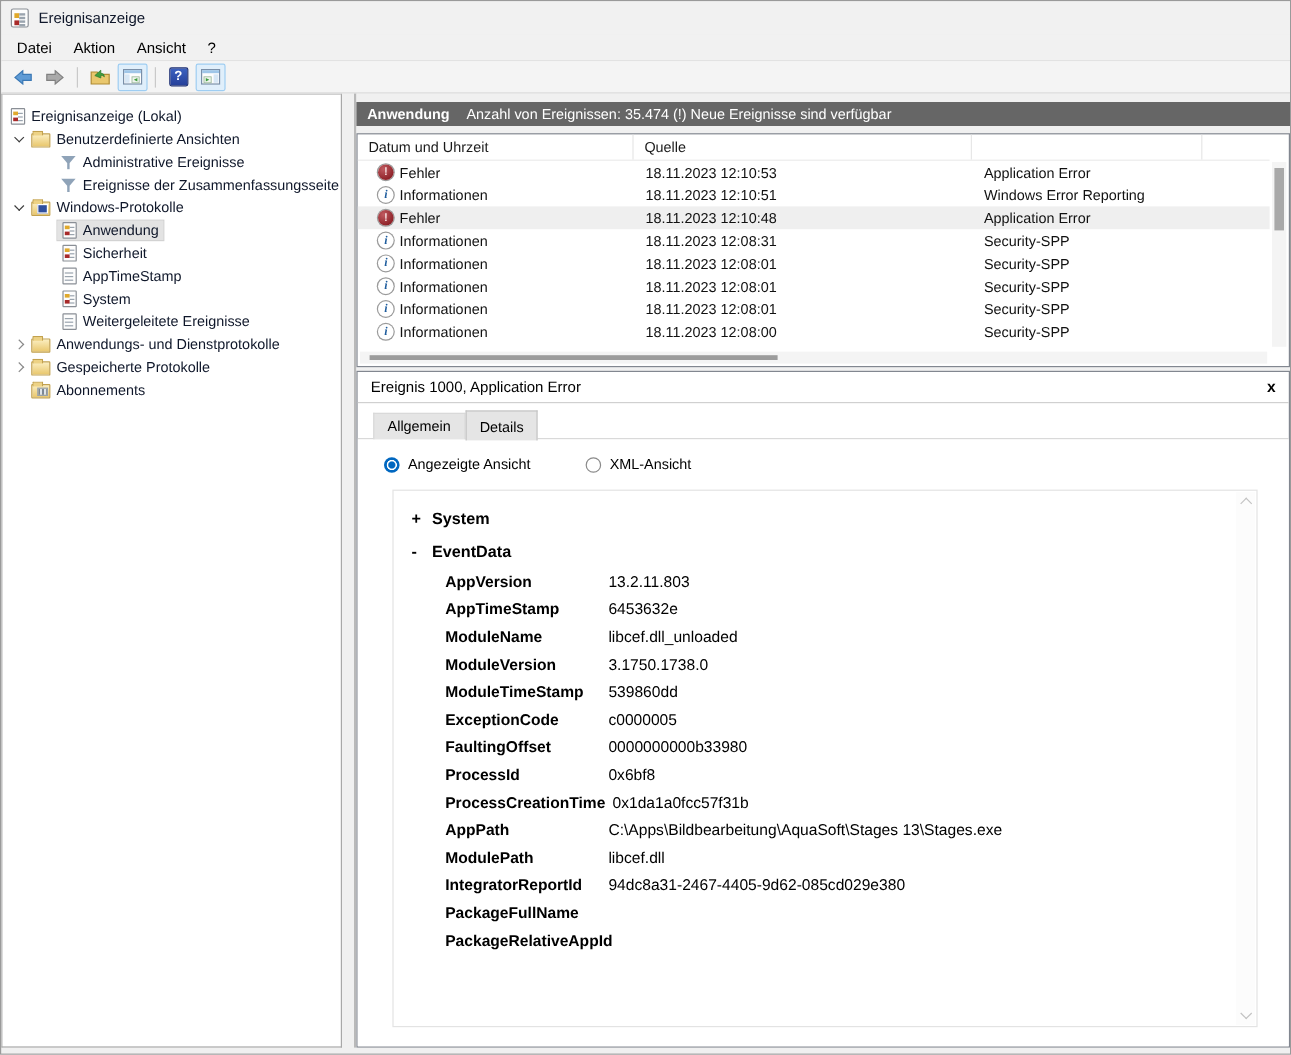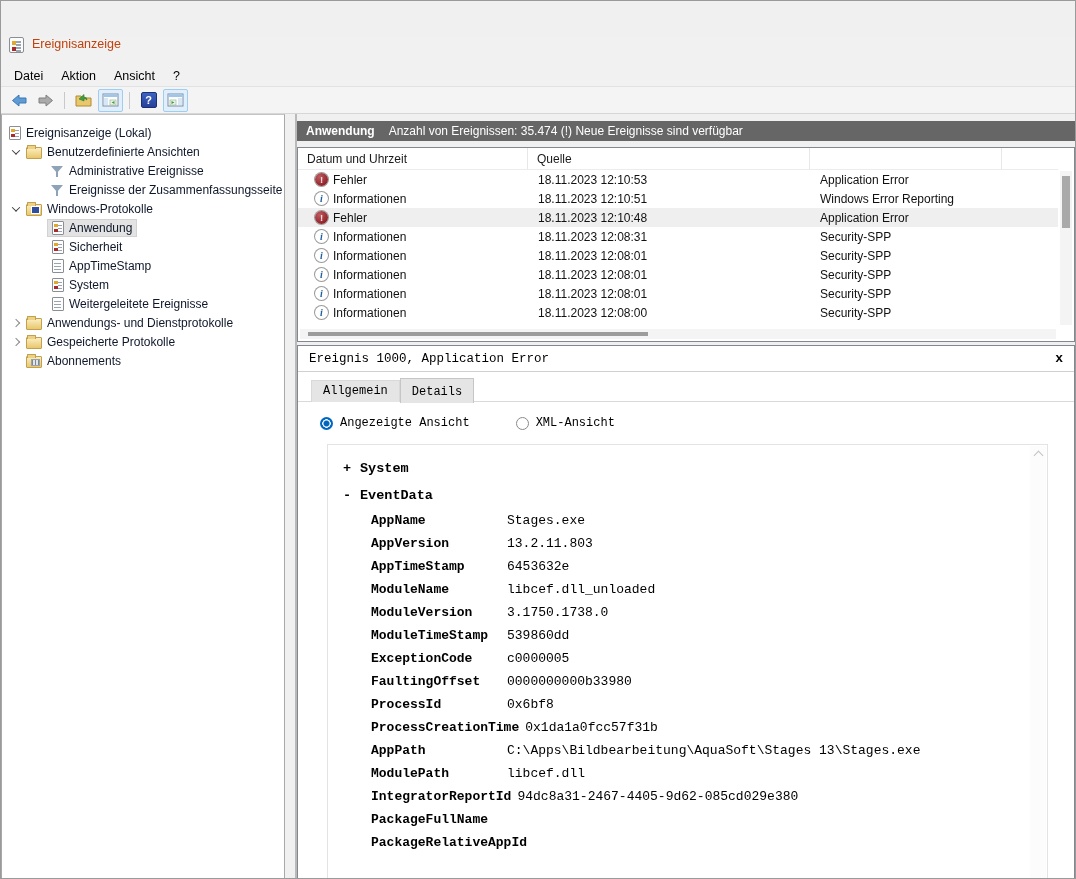--- a/index.html
+++ b/index.html
@@ -1,22 +1,22 @@
 <!DOCTYPE html>
 <html><head>
 <meta charset="utf-8">
 <style>
   * { margin:0; padding:0; box-sizing:border-box; }
   html,body { background:#cfcfcf; font-family:"Liberation Sans", sans-serif; }
   .window{ width:1076px; height:879px; background:#f0f0f0; position:relative; overflow:hidden;
            border:1px solid #9a9a9a; }
 
   
-  .titlebar{ height:28px; display:flex; padding-left:8px; gap:8px;
-             background:#f1f1f1; font-size:12.5px; color:#c2410c;margin-top:36px; }
+  .titlebar{ height:28px; display:flex; align-items:center; padding-left:8px; gap:8px;
+             background:#f1f1f1; font-size:12.5px; color:#0f172a; }
   .app-ico{ width:15px; height:16px; background:#fdfdfd; border:1px solid #8a8f96; border-radius:2px; position:relative; flex:none;}
   .app-ico::before{ content:""; position:absolute; left:2px; top:3px; width:4px; height:4px; background:#e0a92c; box-shadow:0 6px 0 #a82a2a; }
   .app-ico::after{ content:""; position:absolute; right:2px; top:3px; width:5px; height:1.5px; background:#9aa4ae; box-shadow:0 3px 0 #9aa4ae, 0 6px 0 #9aa4ae, 0 9px 0 #9aa4ae; }
 
   
   .menubar{ height:22px; display:flex; align-items:center; padding-left:4px; background:#f1f1f1;
             border-bottom:1px solid #e2e2e2; font-size:12.5px; }
   .menu-item{ padding:3px 9px; cursor:default; }
 
   
@@ -89,21 +89,21 @@
   .evt-error{ background:radial-gradient(circle at 35% 30%, #c05a60, #8c2026 75%); }
   .evt-error::after{ content:"!"; color:#f3d9d9; font-size:9.5px; font-weight:bold; }
   .evt-info{ background:#fff; }
   .evt-info::after{ content:"i"; color:#1f5d9e; font-size:10px; font-weight:bold; font-family:"Liberation Serif",serif; font-style:italic; }
   .vscroll{ position:absolute; top:23px; right:2px; bottom:16px; width:12px; background:#f4f4f4; }
   .vthumb{ position:absolute; top:5px; left:2px; width:8px; height:52px; background:#a9a9a9; }
   .hscroll{ position:absolute; left:2px; right:18px; bottom:2px; height:10px; background:#f4f4f4; }
   .hthumb{ position:absolute; left:8px; top:3px; width:45%; height:4px; background:#9c9c9c; }
 
   
-  .details-pane{ flex:1; margin-top:3px; background:#fff; border:1px solid #828790; display:flex; flex-direction:column; overflow:hidden;font-family:Liberation Mono, monospace; }
+  .details-pane{ flex:1; margin-top:3px; background:#fff; border:1px solid #828790; display:flex; flex-direction:column; overflow:hidden; }
   .details-header{ height:26px; display:flex; align-items:center; justify-content:space-between;
                    padding:0 11px 0 11px; font-size:12.5px; border-bottom:1px solid #d0d0d0; }
   .close-x{ font-weight:900; font-size:13px; cursor:default; }
   .tabstrip{ display:flex; align-items:flex-end; padding-left:13px; height:30px; position:relative; }
   .tabstrip::after{ content:""; position:absolute; left:0; right:0; bottom:0; height:1px; background:#d9d9d9; }
   .tab{ border:1px solid #d9d9d9; border-bottom:none; background:#e5e5e5; font-size:12px;
         padding:3px 11px 4px; position:relative; z-index:1; }
   .tab.active{ padding-top:6px; margin-bottom:-1px; z-index:3; border-color:#c6c6c6; }
   .tabpage{ flex:1; display:flex; flex-direction:column; background:#fff; }
   .radio-row{ display:flex; gap:46px; margin:14px 0 0 22px; align-items:flex-start; }
@@ -437,25 +437,20 @@
                   <span class="d-label">System</span>
                   <span class="d-value"></span>
                 </div>
 
                 <div class="d-row k-group">
                   <span class="d-prefix">-</span>
                   <span class="d-label">EventData</span>
                   <span class="d-value"></span>
                 </div>
 
-                <div class="d-row k-field">
-
-                  <span class="d-label">AppName</span>
-                  <span class="d-value">Stages.exe</span>
-                </div>
 
                 <div class="d-row k-field">
 
                   <span class="d-label">AppVersion</span>
                   <span class="d-value">13.2.11.803</span>
                 </div>
 
                 <div class="d-row k-field">
 
                   <span class="d-label">AppTimeStamp</span>

